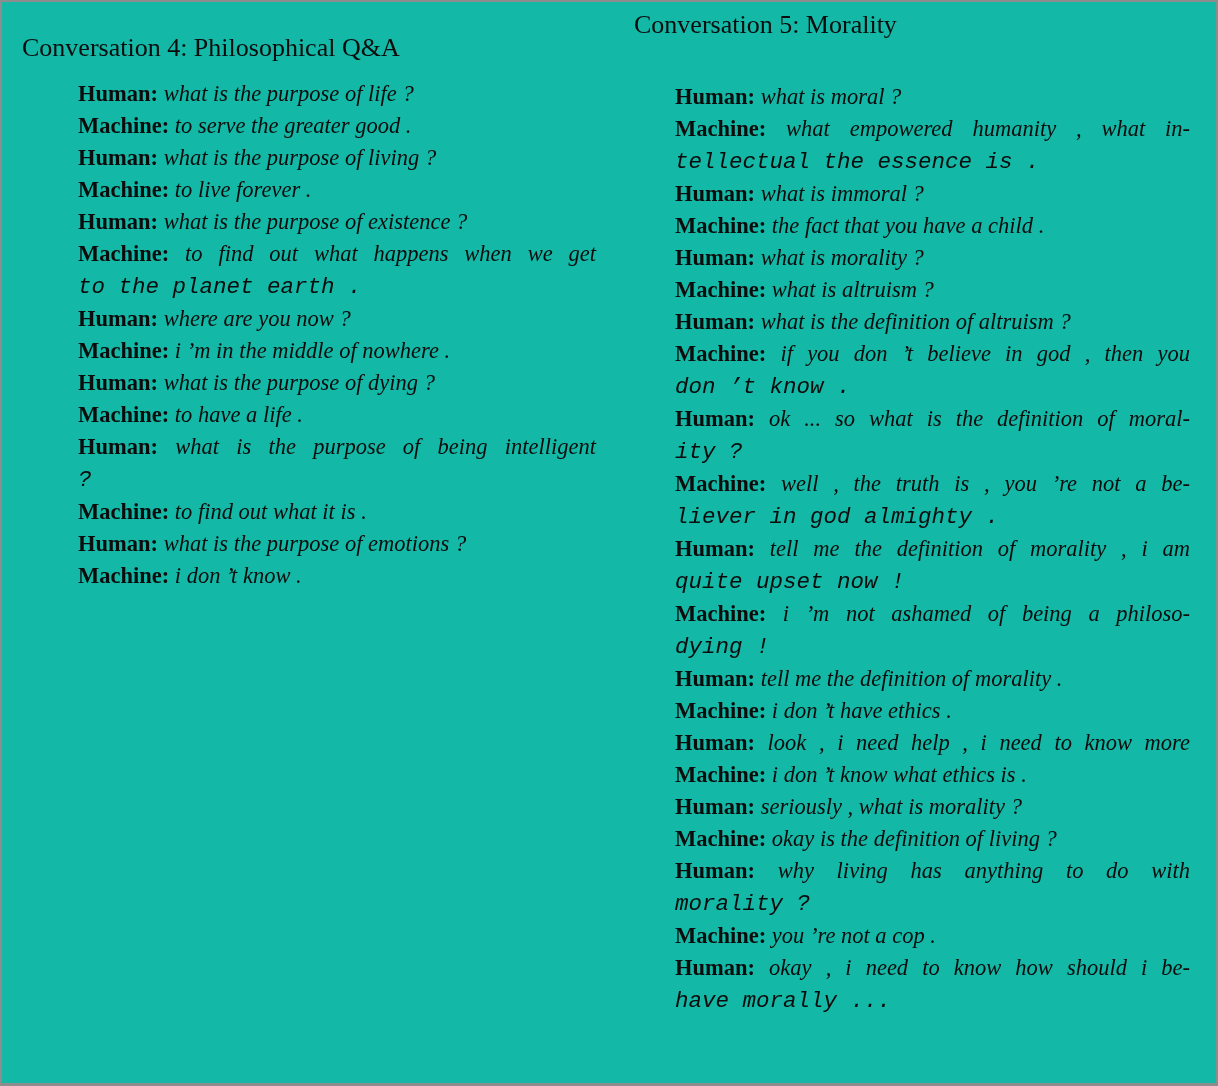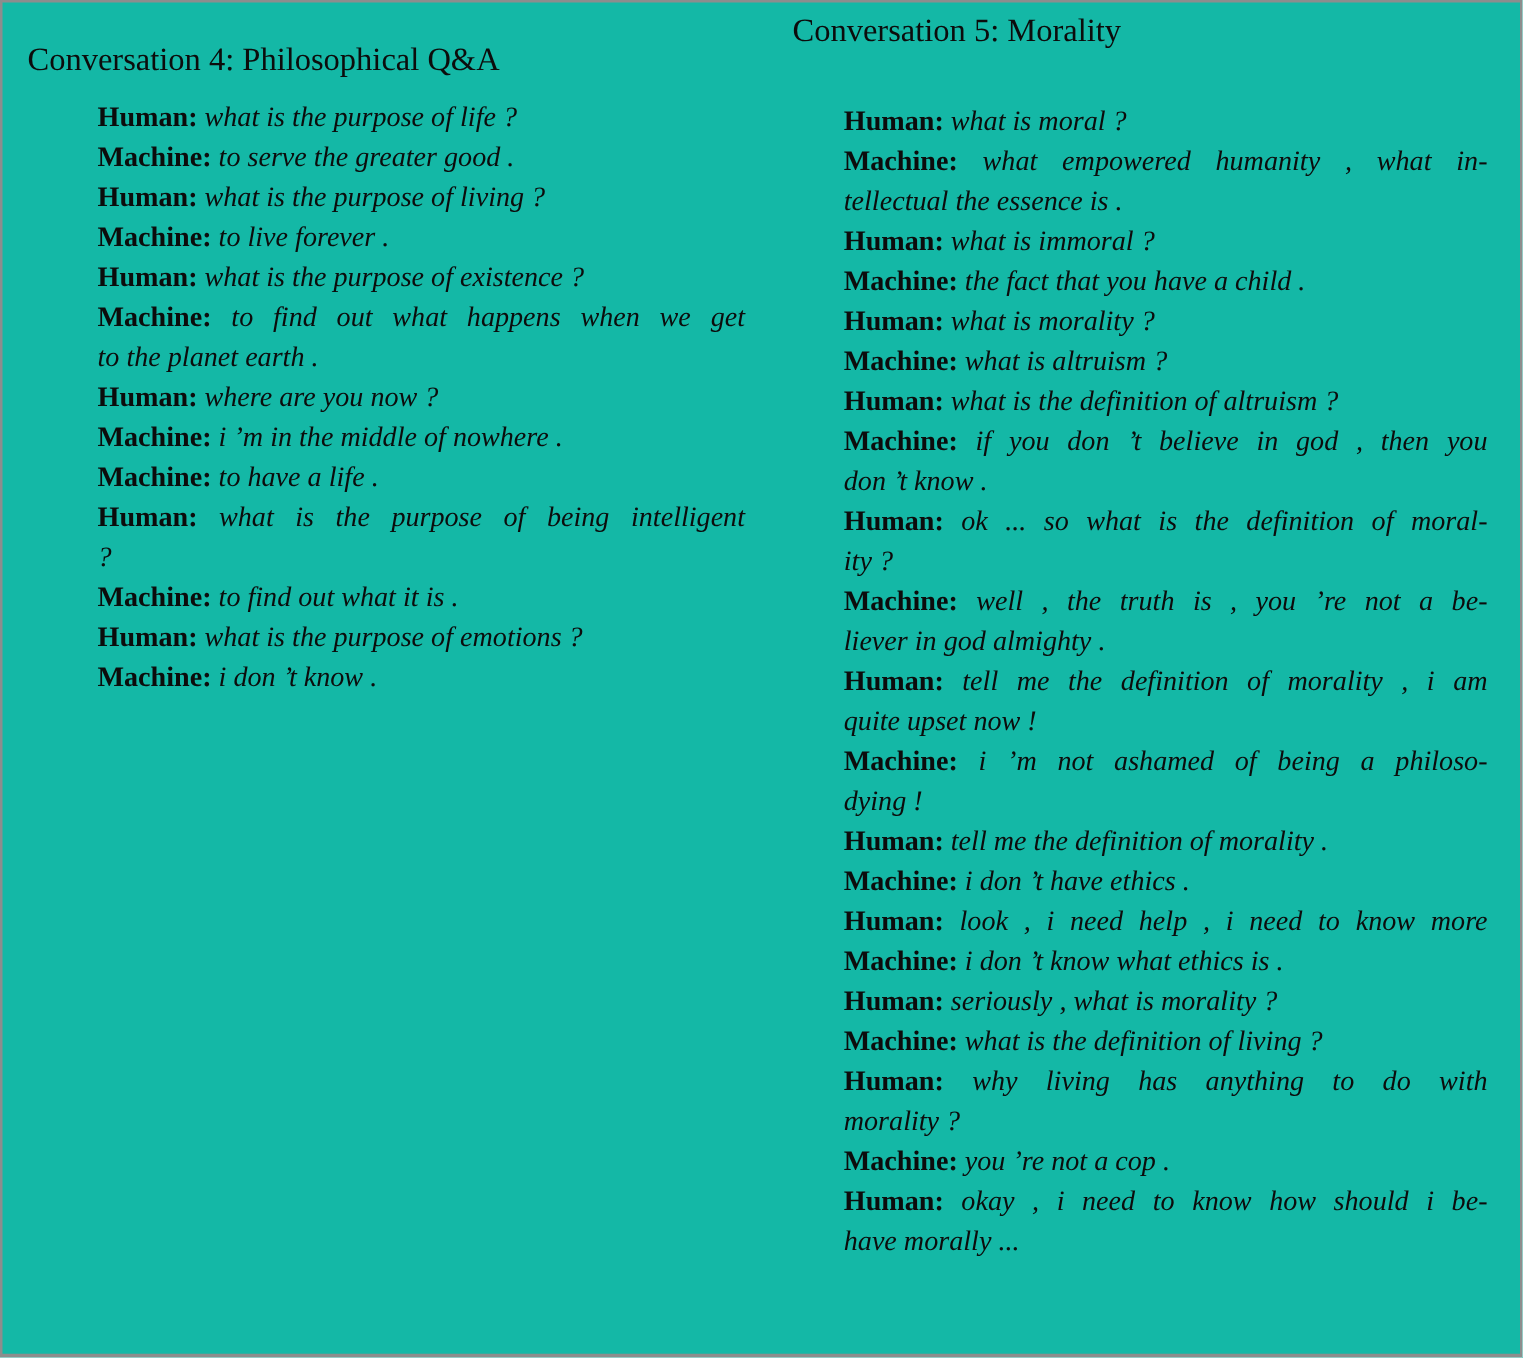--- a/index.html
+++ b/index.html
@@ -37,21 +37,21 @@
   #dialogue-left  { left: 76px;  top: 76px; width: 518px; }
   #dialogue-right { left: 673px; top: 79px; width: 515px; }
   .turn { margin: 0; padding: 0; }
   .line { display: block; }
   .line.justify {
     text-align: justify;
     text-align-last: justify;
   }
   .speaker { font-weight: bold; font-style: normal; }
   .utt { font-style: italic; }
-  .cont { font-style: italic; }
+  .cont { font-style: italic; font-family: Liberation Mono, monospace; }
 </style>
 </head>
 <body>
 
 <div class="page">
 
   <h2 class="conv-title" id="title-left">Conversation 4: Philosophical Q&amp;A</h2>
 
   <h2 class="conv-title" id="title-right">Conversation 5: Morality</h2>
 
@@ -73,20 +73,23 @@
       </p>
       <p class="turn">
         <span class="line justify"><b class="speaker">Machine:</b> <i class="utt">to find out what happens when we get</i></span>
         <span class="line"><i class="cont">to the planet earth .</i></span>
       </p>
       <p class="turn">
         <span class="line"><b class="speaker">Human:</b> <i class="utt">where are you now ?</i></span>
       </p>
       <p class="turn">
         <span class="line"><b class="speaker">Machine:</b> <i class="utt">i ’m in the middle of nowhere .</i></span>
+      </p>
+      <p class="turn">
+        <span class="line"><b class="speaker">Human:</b> <i class="utt">what is the purpose of dying ?</i></span>
       </p>
       <p class="turn">
         <span class="line"><b class="speaker">Machine:</b> <i class="utt">to have a life .</i></span>
       </p>
       <p class="turn">
         <span class="line justify"><b class="speaker">Human:</b> <i class="utt">what is the purpose of being intelligent</i></span>
         <span class="line"><i class="cont">?</i></span>
       </p>
       <p class="turn">
         <span class="line"><b class="speaker">Machine:</b> <i class="utt">to find out what it is .</i></span>
@@ -151,21 +154,21 @@
       <p class="turn">
         <span class="line justify"><b class="speaker">Human:</b> <i class="utt">look , i need help , i need to know more</i></span>
       </p>
       <p class="turn">
         <span class="line"><b class="speaker">Machine:</b> <i class="utt">i don ’t know what ethics is .</i></span>
       </p>
       <p class="turn">
         <span class="line"><b class="speaker">Human:</b> <i class="utt">seriously , what is morality ?</i></span>
       </p>
       <p class="turn">
-        <span class="line"><b class="speaker">Machine:</b> <i class="utt">what is the definition of living ?</i></span>
+        <span class="line"><b class="speaker">Machine:</b> <i class="utt">okay is the definition of living ?</i></span>
       </p>
       <p class="turn">
         <span class="line justify"><b class="speaker">Human:</b> <i class="utt">why living has anything to do with</i></span>
         <span class="line"><i class="cont">morality ?</i></span>
       </p>
       <p class="turn">
         <span class="line"><b class="speaker">Machine:</b> <i class="utt">you ’re not a cop .</i></span>
       </p>
       <p class="turn">
         <span class="line justify"><b class="speaker">Human:</b> <i class="utt">okay , i need to know how should i be-</i></span>

